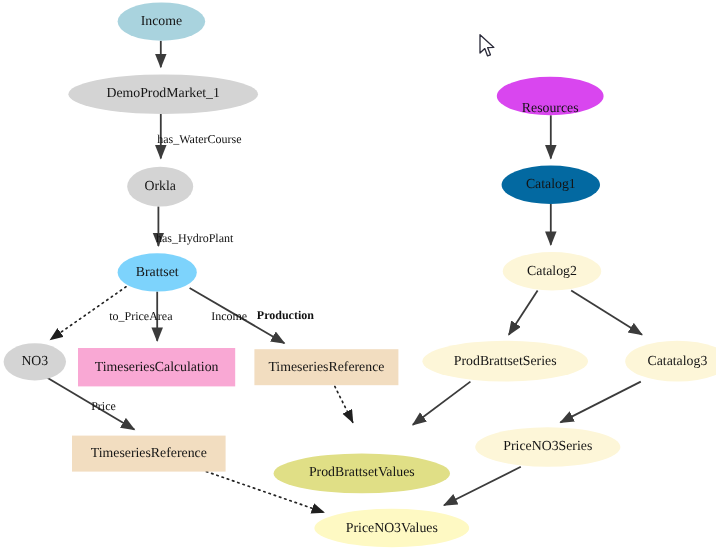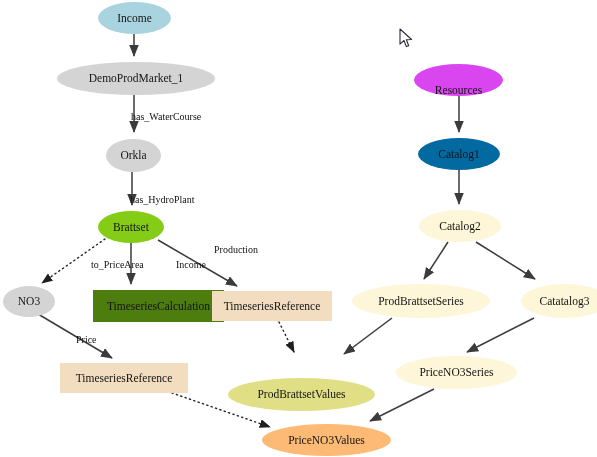--- a/index.html
+++ b/index.html
@@ -88,39 +88,39 @@
   <div id="nodes-layer">
       <div class="node ellipse" style="left: 98px; top: 2px; width: 73px; height: 32px; background: rgb(169, 211, 222); color: rgb(20, 20, 20);">
         <span>Income</span>
       </div>
       <div class="node ellipse" style="left: 57px; top: 62px; width: 158px; height: 33px; background: rgb(212, 212, 212); color: rgb(20, 20, 20);">
         <span>DemoProdMarket_1</span>
       </div>
       <div class="node ellipse" style="left: 106px; top: 139px; width: 55px; height: 33px; background: rgb(212, 212, 212); color: rgb(20, 20, 20);">
         <span>Orkla</span>
       </div>
-      <div class="node ellipse" style="left: 98px; top: 211px; width: 66px; height: 32px; background: #84cc16; color: rgb(20, 20, 20);">
+      <div class="node ellipse" style="left: 98px; top: 211px; width: 66px; height: 32px; background: #7dd3fc; color: rgb(20, 20, 20);">
         <span>Brattset</span>
       </div>
       <div class="node ellipse" style="left: 3px; top: 286px; width: 52px; height: 31px; background: rgb(212, 212, 212); color: rgb(20, 20, 20);">
         <span>NO3</span>
       </div>
-      <div class="node box" style="left: 65px; top: 290px; width: 131px; height: 32px; background: #4d7c0f; color: rgb(20, 20, 20); margin-left: 28px;">
+      <div class="node box" style="left: 65px; top: 290px; width: 131px; height: 32px; background: #f9a8d4; color: rgb(20, 20, 20);">
         <span>TimeseriesCalculation</span>
       </div>
       <div class="node box" style="left: 212px; top: 291px; width: 120px; height: 30px; background: rgb(242, 221, 192); color: rgb(20, 20, 20);">
         <span>TimeseriesReference</span>
       </div>
       <div class="node box" style="left: 60px; top: 363px; width: 128px; height: 30px; background: rgb(242, 221, 192); color: rgb(20, 20, 20);">
         <span>TimeseriesReference</span>
       </div>
       <div class="node ellipse" style="left: 228px; top: 378px; width: 147px; height: 33px; background: rgb(224, 223, 134); color: rgb(20, 20, 20);">
         <span>ProdBrattsetValues</span>
       </div>
-      <div class="node ellipse" style="left: 262px; top: 424px; width: 129px; height: 32px; background: #fdba74; color: rgb(20, 20, 20);">
+      <div class="node ellipse" style="left: 262px; top: 424px; width: 129px; height: 32px; background: #fef9c3; color: rgb(20, 20, 20);">
         <span>PriceNO3Values</span>
       </div>
       <div class="node ellipse" style="left: 414px; top: 64px; width: 89px; height: 32px; background: #d946ef; color: rgb(20, 20, 20); align-items: flex-end;">
         <span>Resources</span>
       </div>
       <div class="node ellipse" style="left: 418px; top: 138px; width: 82px; height: 32px; background: #0369a1; color: rgb(20, 20, 20);">
         <span>Catalog1</span>
       </div>
       <div class="node ellipse" style="left: 419px; top: 210px; width: 82px; height: 32px; background: rgb(253, 246, 216); color: rgb(20, 20, 20);">
         <span>Catalog2</span>
@@ -133,21 +133,21 @@
       </div>
       <div class="node ellipse" style="left: 396px; top: 356px; width: 121px; height: 33px; background: rgb(253, 246, 216); color: rgb(20, 20, 20);">
         <span>PriceNO3Series</span>
       </div>
     </div>
   <div id="labels-layer">
       <div class="edge-label" style="left: 131px; top: 111px;">has_WaterCourse</div>
       <div class="edge-label" style="left: 130px; top: 184px; margin-top: 10px;">has_HydroPlant</div>
       <div class="edge-label" style="left: 60px; top: 259px; margin-left: 31px;">to_PriceArea</div>
       <div class="edge-label" style="left: 136px; top: 259px; margin-left: 40px;">Income</div>
-      <div class="edge-label" style="left: 214px; top: 244px;">Production</div>
+      <div class="edge-label" style="left: 214px; top: 258px; font-weight: bold;">Production</div>
       <div class="edge-label" style="left: 76px; top: 334px;">Price</div>
     </div>
 
   <svg id="cursor" width="16" height="22" viewBox="0 0 16 22" xmlns="http://www.w3.org/2000/svg" style="left: 399px; top: 28px;">
     <path d="M1,1 L1,16.2 L5.0,12.5 L7.3,18.6 L9.7,17.7 L7.4,11.7 L12.6,11.5 Z" fill="#ffffff" stroke="#2b2b3a" stroke-width="1.1" stroke-linejoin="round"></path>
   </svg>
 
 </div>
 
 </body></html>

